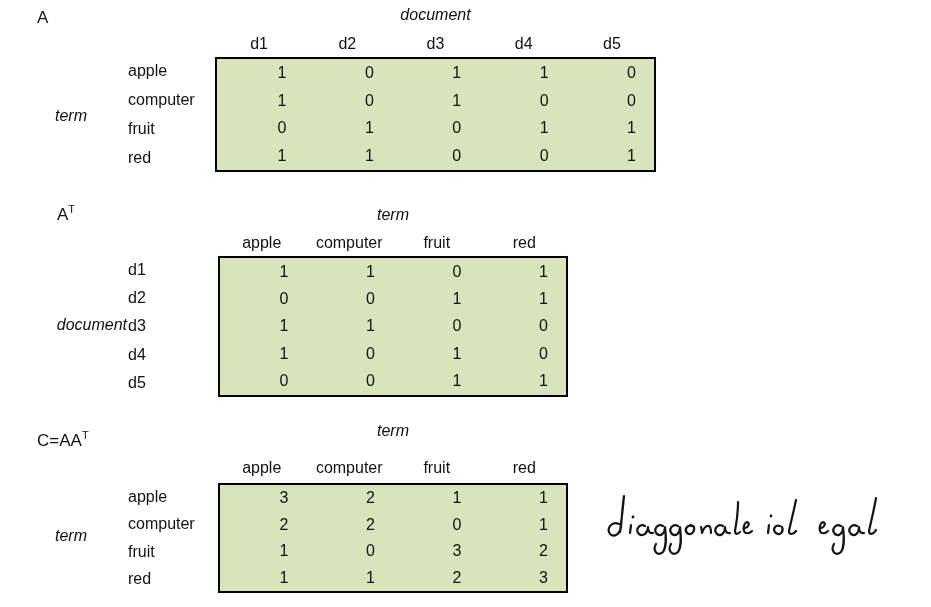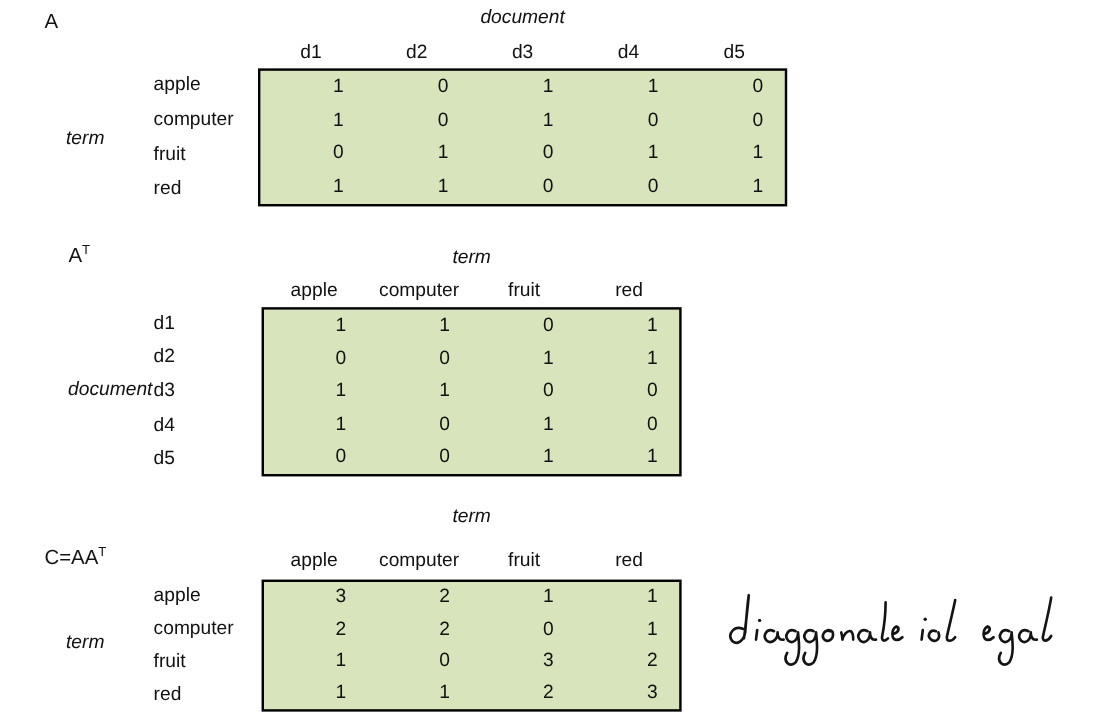--- a/index.html
+++ b/index.html
@@ -114,21 +114,21 @@
       <div class="cell">1</div>
       <div class="cell">0</div>
       <div class="cell">1</div>
       <div class="cell">0</div>
       <div class="cell">0</div>
       <div class="cell">0</div>
       <div class="cell">1</div>
       <div class="cell">1</div>
     </div>
 
-  <div class="abs matrix-label" style="left:37px; top:454px;text-align:right;"><span>C=AA</span><sup>T</sup></div>
+  <div class="abs matrix-label" style="left:37px; top:429px;text-align:right;"><span>C=AA</span><sup>T</sup></div>
 
   <div class="abs axis-top" style="left:218px; top:422px; width:350px;">term</div>
 
   <div class="abs colheads" style="left: 218px; top: 455px; width: 350px; height: 22px; grid-template-columns: repeat(4, 1fr);">
       <div class="colhead">apple</div>
       <div class="colhead">computer</div>
       <div class="colhead">fruit</div>
       <div class="colhead">red</div>
     </div>
 

